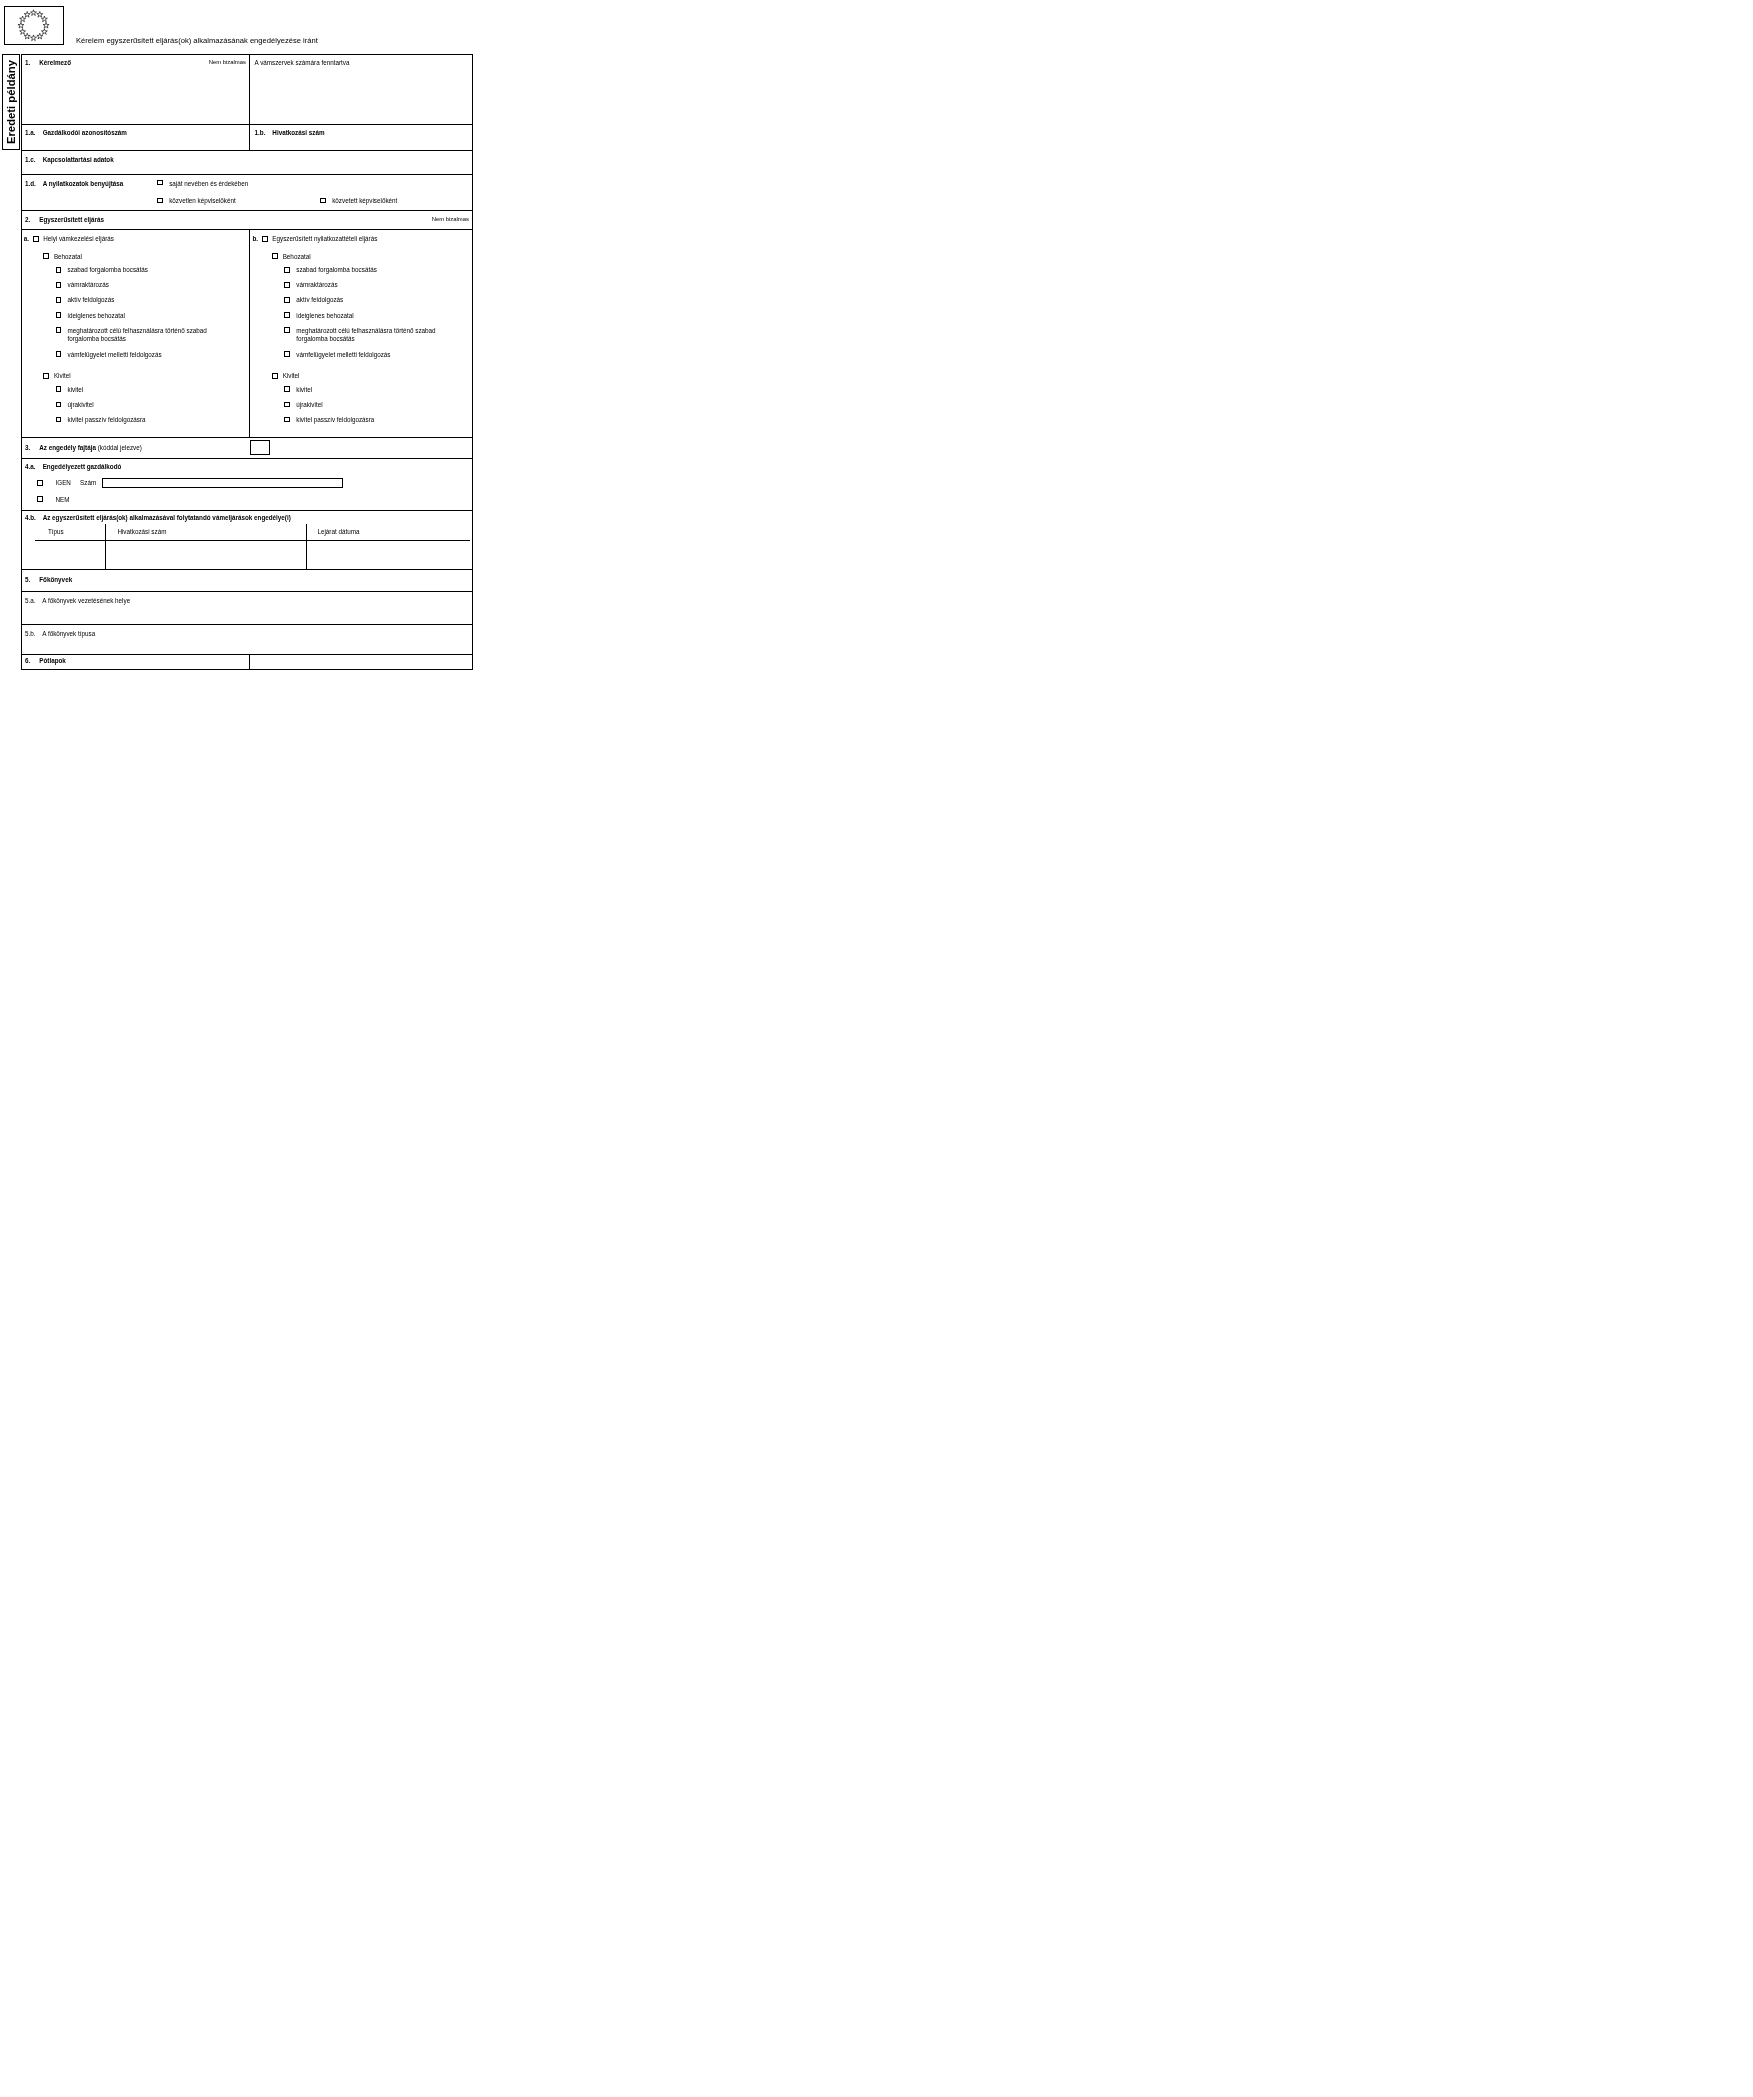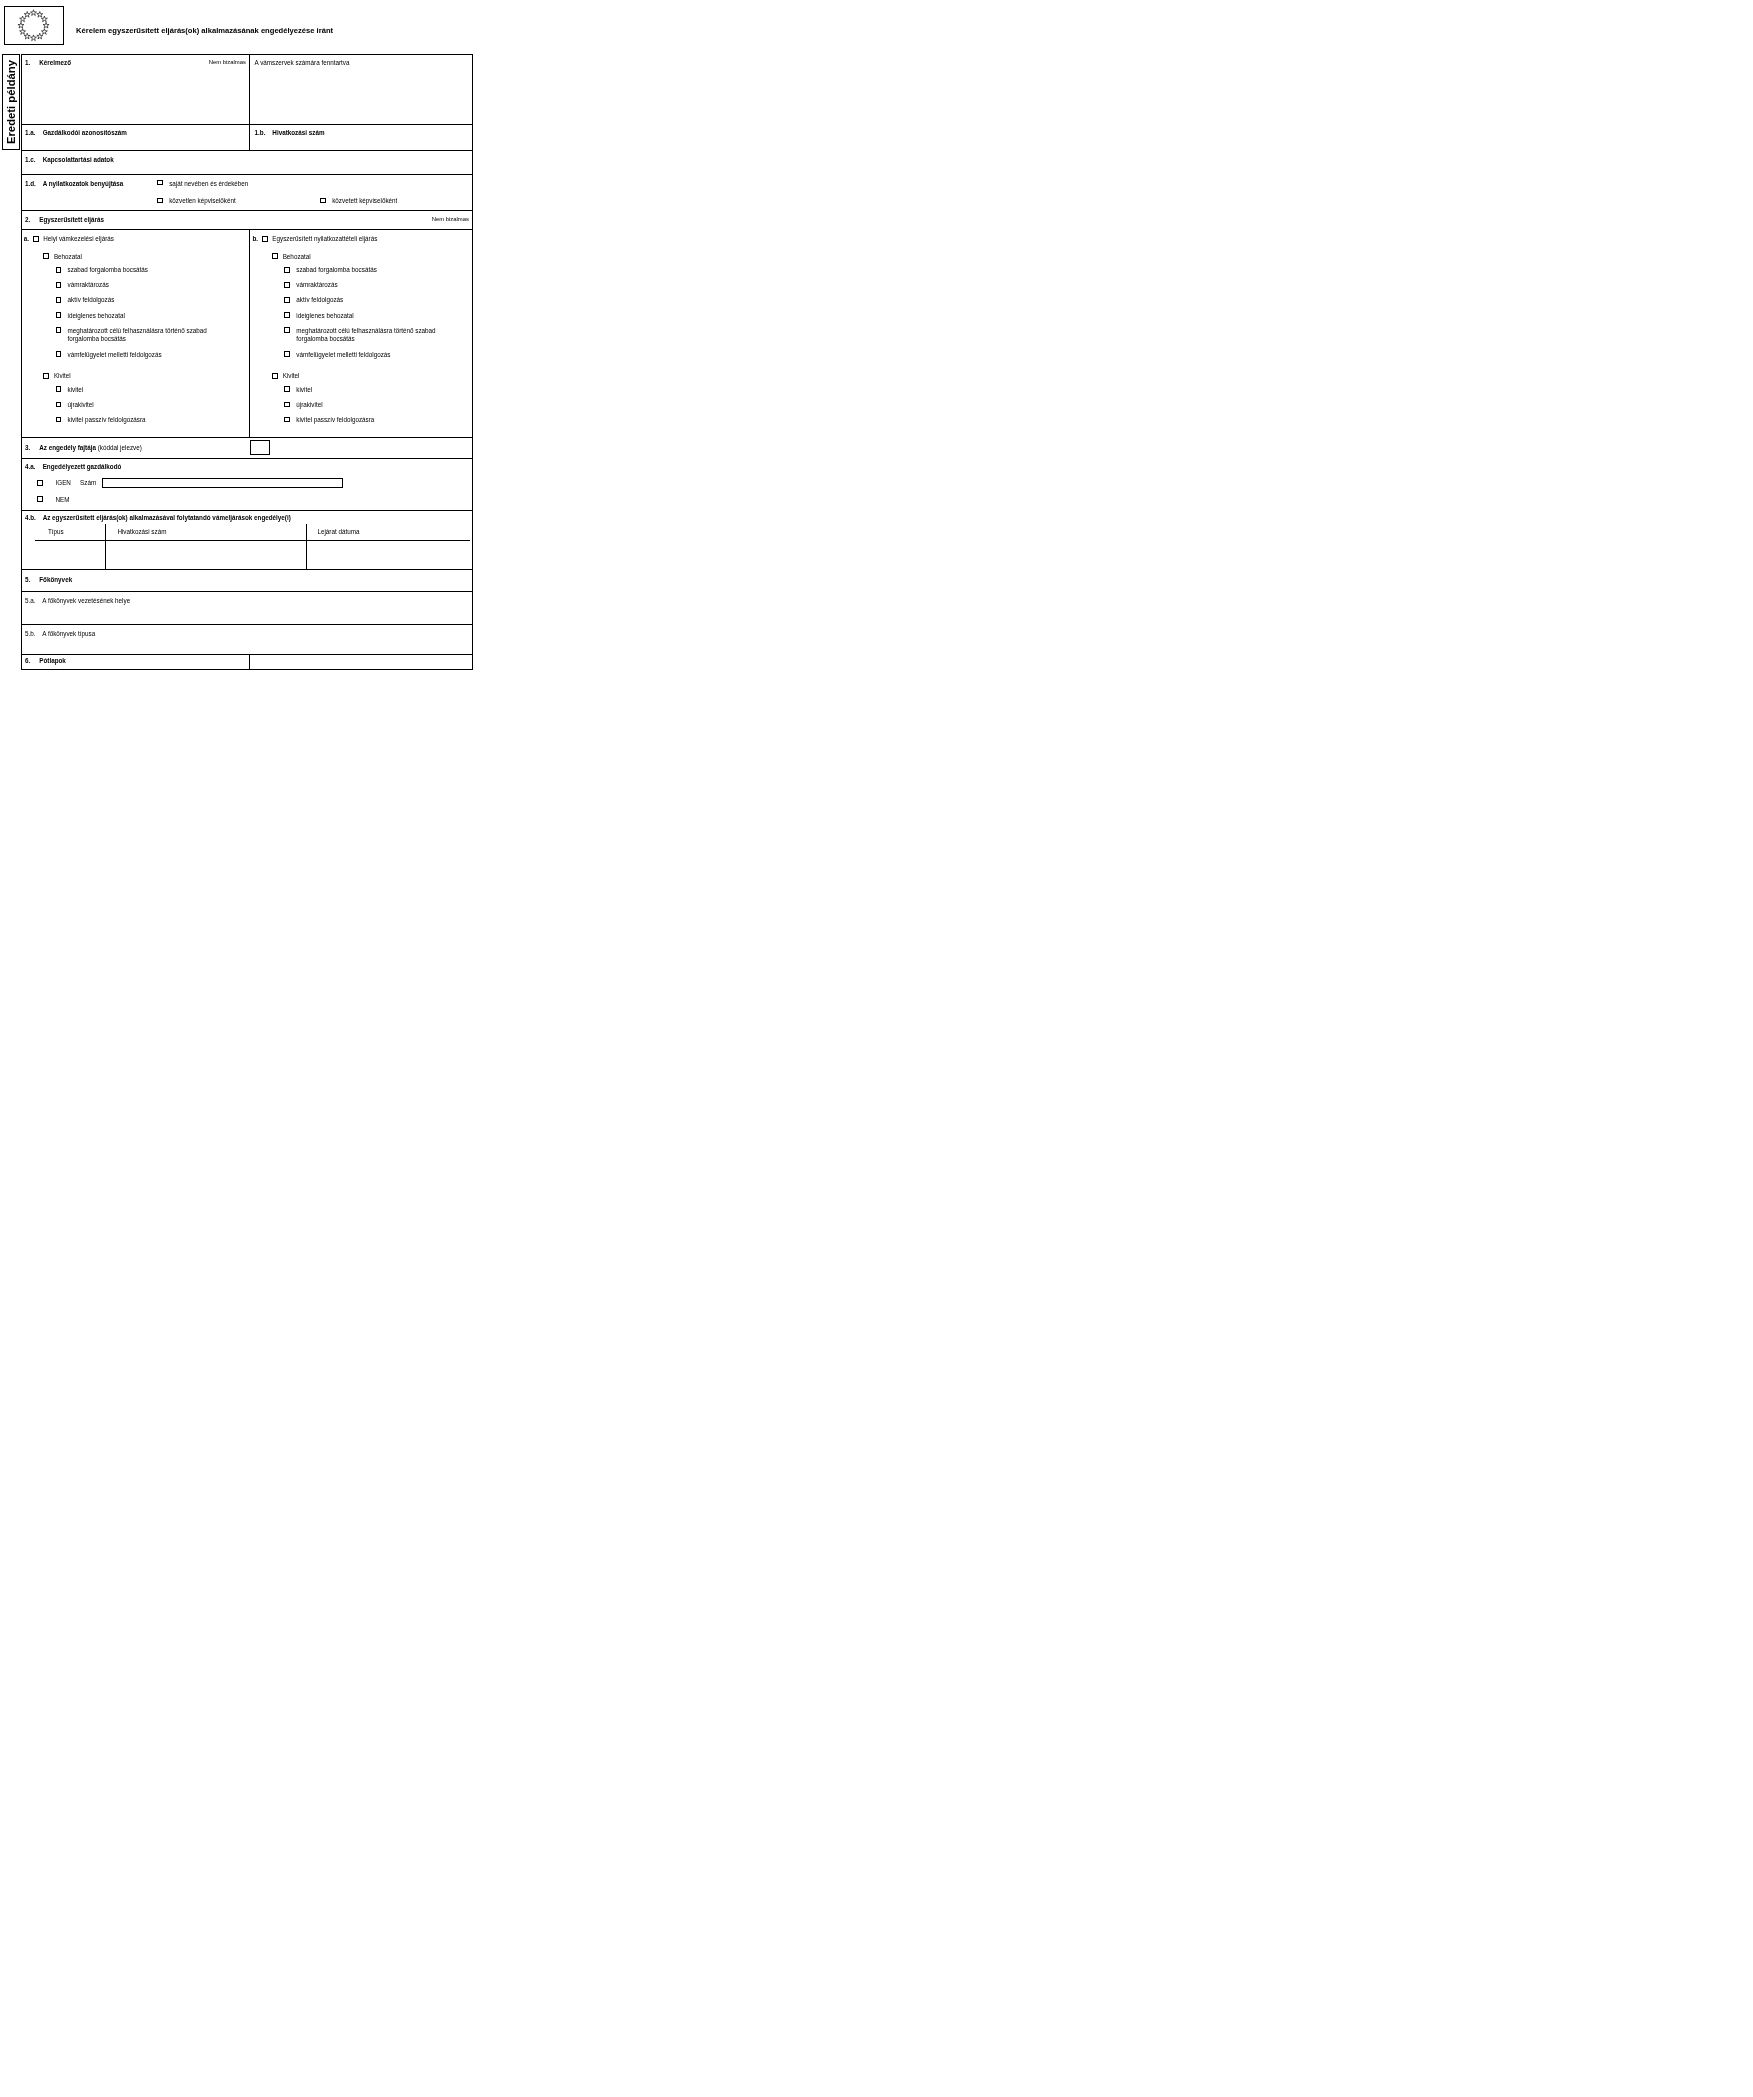--- a/index.html
+++ b/index.html
@@ -19,24 +19,24 @@
   
   .flag-box {
     position: absolute;
     left: 4.2px; top: 5.9px;
     width: 60px; height: 39px;
     border: 1.3px solid #000;
     background: #fff;
   }
   .doc-title {
     position: absolute;
-    left: 76px; top: 26px;
+    left: 76px; top: 36px;
     width: 399px;
     font-size: 7.6px;
-    font-weight: bold;
+    font-weight: normal;
     line-height: 10px;
     white-space: nowrap;
   }
 
   
   .sidebar {
     position: absolute;
     left: 2.1px; top: 54px;
     width: 18px; height: 96px;
     border: 1.3px solid #000;

